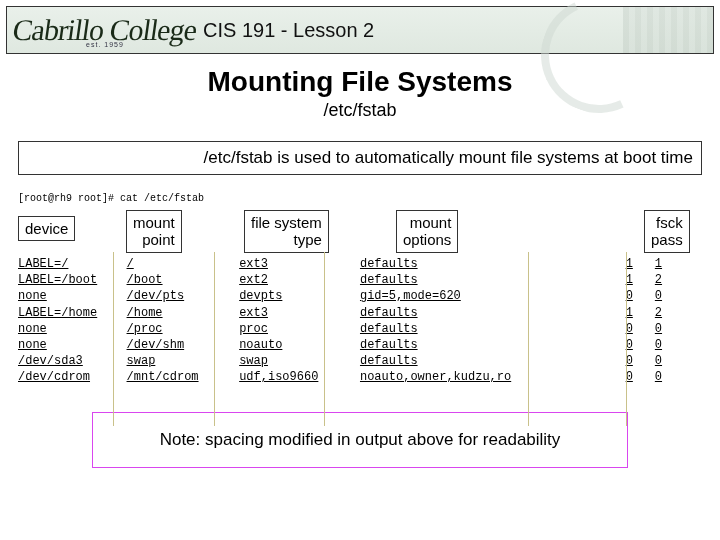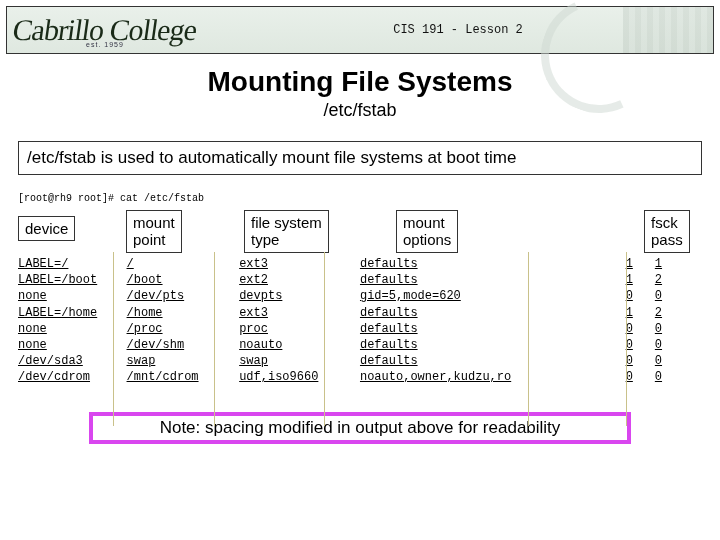--- a/index.html
+++ b/index.html
@@ -60,60 +60,59 @@
     position: absolute;
     right: 0;
     top: 0;
     width: 90px;
     height: 46px;
     background: repeating-linear-gradient(90deg, #b8c4bb 0 6px, #cfd9d2 6px 12px);
     opacity: 0.35;
   }
   .banner-title {
     flex: 1;
-    text-align: center;
-    font-size: 12px;
+    font-size: 20px;
     color: #111;
-    font-family: Liberation Mono, monospace;
+    font-family: Liberation Sans, sans-serif;
   }
   .page-title {
     text-align: center;
     font-size: 28px;
     margin-top: 12px;
     font-family: Verdana, sans-serif;
     font-weight: bold;
   }
   .page-sub {
     text-align: center;
     font-size: 18px;
     margin-top: 2px;
   }
   .callout {
     margin: 20px 18px 0 18px;
     border: 1px solid #333;
     padding: 6px 8px;
     font-size: 17px;
-    text-align: left;
+    text-align: right;
   }
   .cmd {
     font-family: "Courier New", monospace;
     font-size: 10px;
     margin: 18px 0 2px 18px;
   }
   .labels-row {
     position: relative;
     height: 44px;
     margin: 6px 18px 0 18px;
   }
   .label-box {
     position: absolute;
     border: 1px solid #333;
     padding: 3px 6px;
     font-size: 15px;
-    text-align: left;
+    text-align: right;
     line-height: 1.15;
     background: #fff;
   }
   .table-wrap {
     margin: 2px 18px 0 18px;
   }
   table.fstab {
     font-family: "Courier New", monospace;
     font-size: 12px;
     border-collapse: collapse;
@@ -137,22 +136,22 @@
   .vline {
     position: absolute;
     width: 1px;
     background: #c9c18a;
   }
   .table-outer {
     position: relative;
   }
   .note {
     margin: 26px auto 0 auto;
-    border: 4px solid #d946ef;
-    padding: 2px 12px;
+    border: 1px solid #d946ef;
+    padding: 17px 12px;
     font-size: 17px;
     width: 510px;
     text-align: center;
   }
 </style>
 </head>
 <body>
 
 <div class="banner">
   <div class="arc2"></div>

